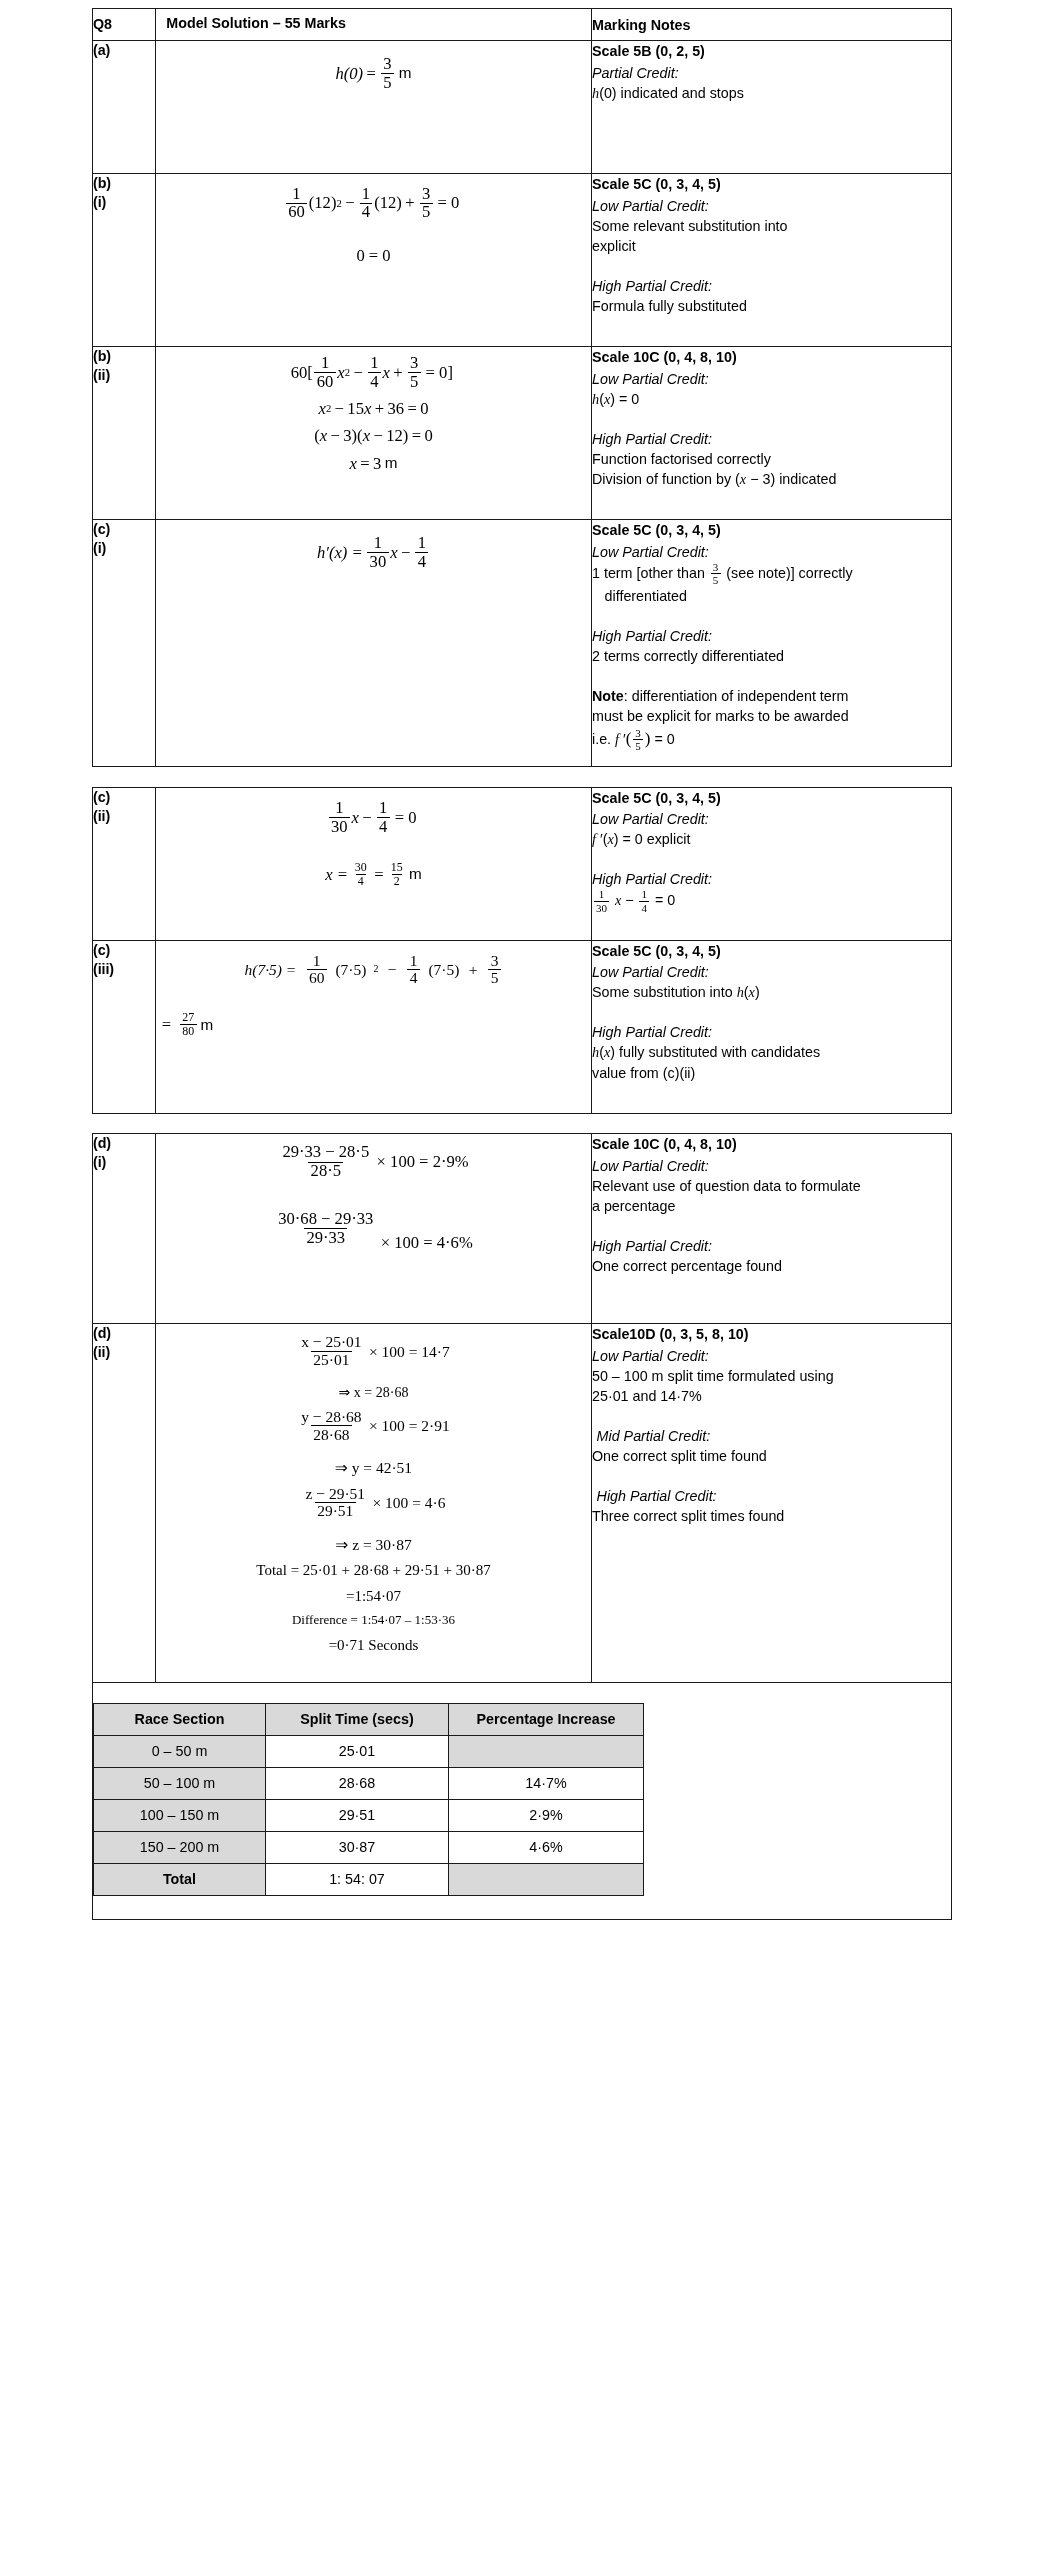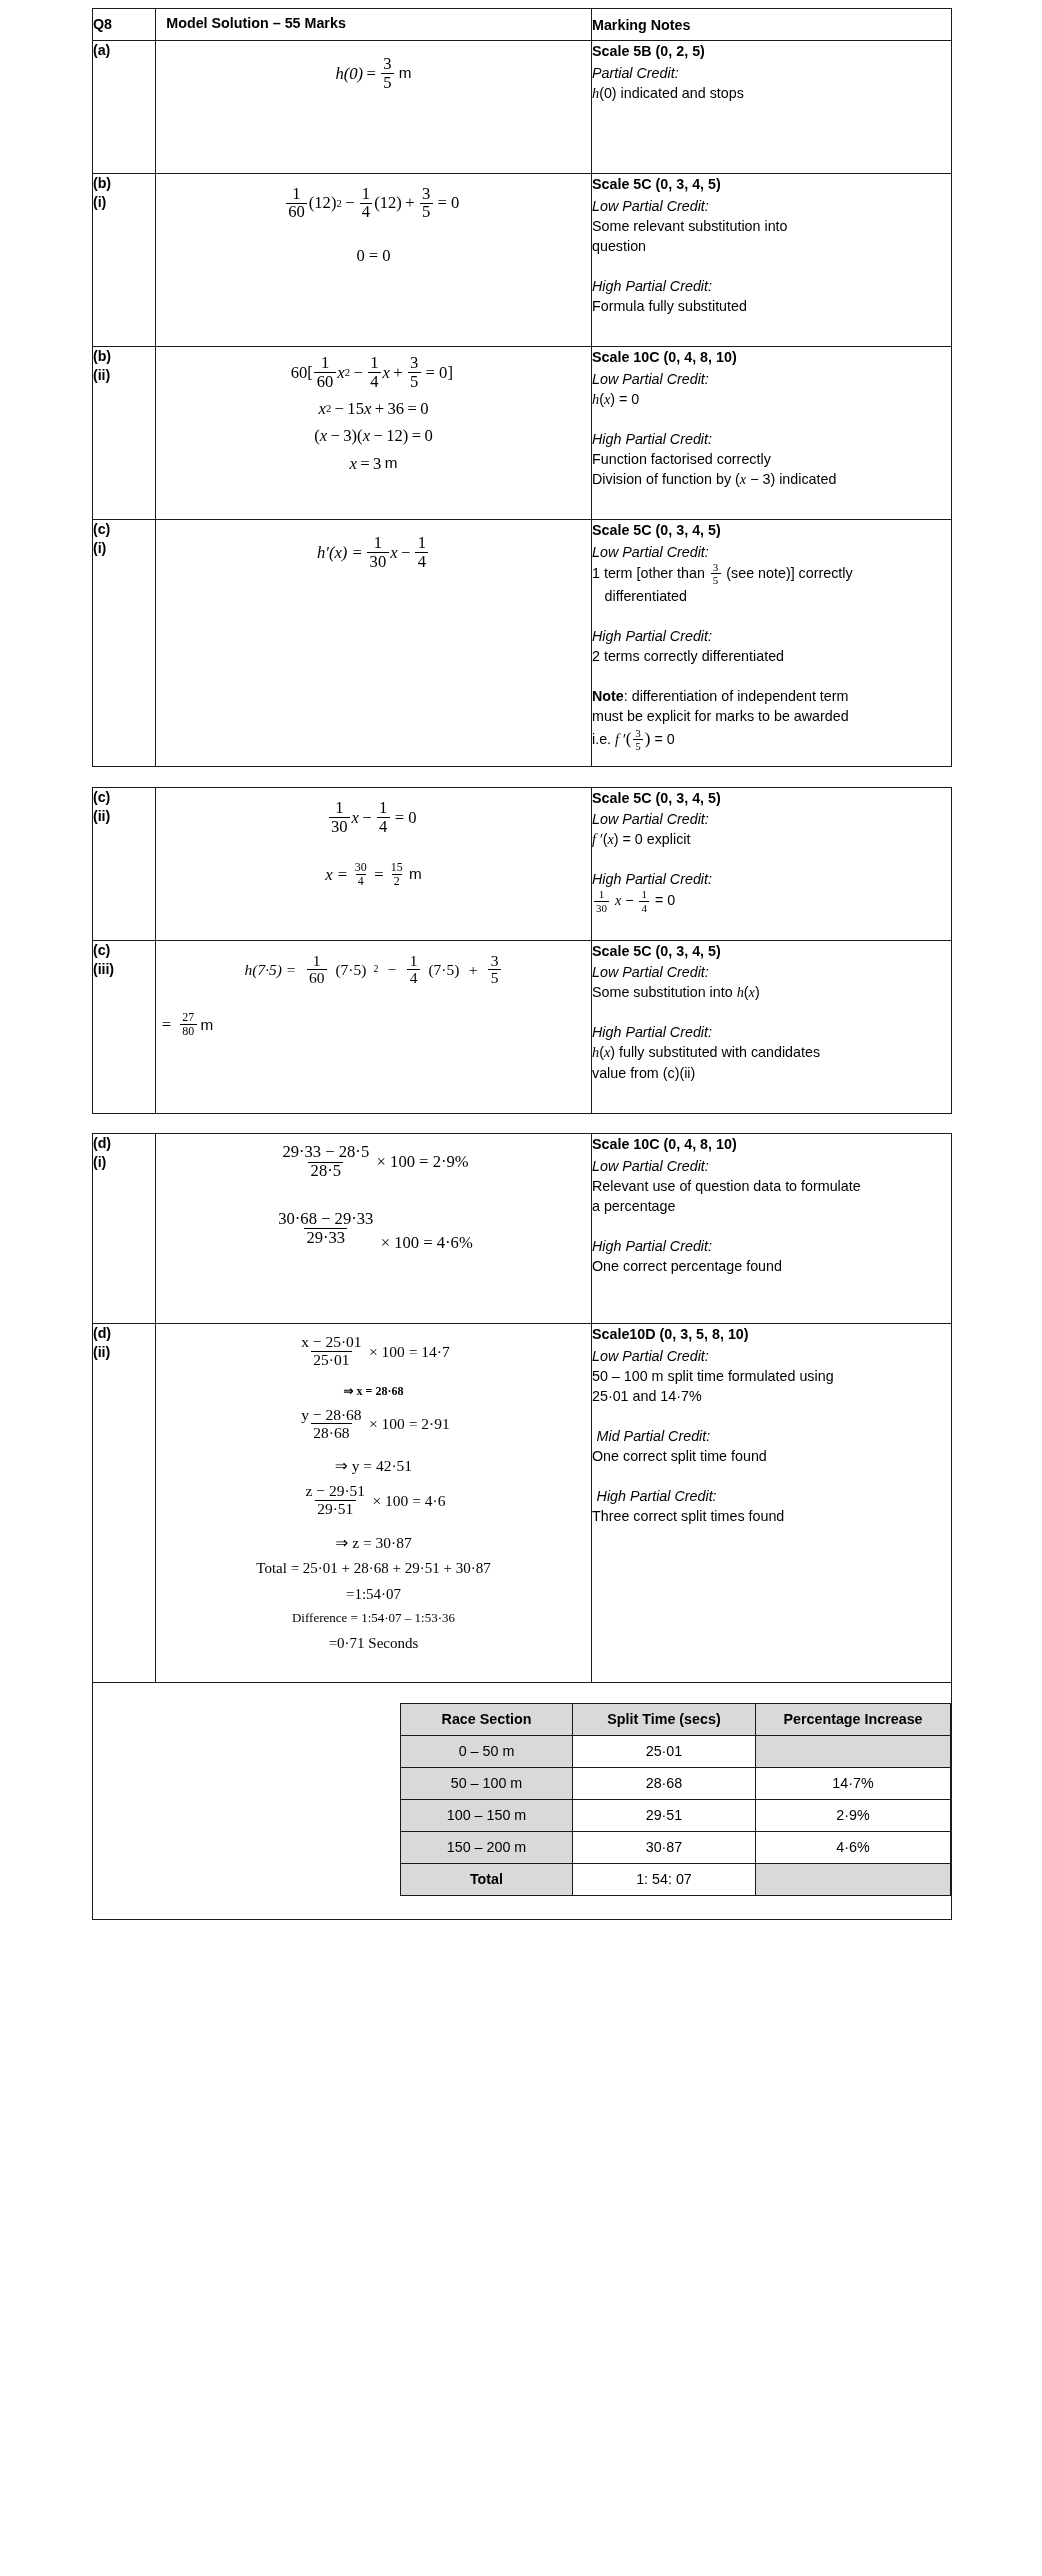--- a/index.html
+++ b/index.html
@@ -125,21 +125,21 @@
     font-size: 0.64em;
   }
   .upright { font-style: normal; font-family: "Liberation Sans", sans-serif; font-size: 0.92em;}
   .op { padding: 0 3.4px; }
   .opn { padding: 0 2.3px; }
 
   
   .race-wrap {
     padding: 19.5px 0 23px 0;
     display: flex;
-    justify-content: flex-end;
+    justify-content: flex-start;
   }
   .race-table {
     border-collapse: collapse;
     table-layout: fixed;
     width: 550px;
   }
   .race-table th, .race-table td {
     border: 0.9px solid #1a1a1a;
     text-align: center;
     font-size: 14.3px;
@@ -235,21 +235,21 @@
               </span>
           <span class="op">= 0</span>
         </div>
         <div class="eq-gap-lg"></div>
         <div class="math mrow center">0 = 0</div>
       </td>
       <td class="cell-notes">
         <p class="scale">Scale 5C (0, 3, 4, 5)</p>
         <p class="credit">Low Partial Credit:</p>
         <p class="note-line">Some relevant substitution into</p>
-        <p class="note-line">question</p>
+        <p class="note-line">explicit</p>
         <p class="credit spaced">High Partial Credit:</p>
         <p class="note-line">Formula fully substituted</p>
       </td>
     </tr>
 
     <tr>
       <td class="cell-label tall-bii">
         <div>(b)</div>
         <div>(ii)</div>
       </td>
@@ -519,21 +519,21 @@
       </td>
       <td class="cell-sol">
         <div class="math mrow center" style="margin-top:10.3px;font-size:15.5px;">
           <span class="frac">
                 <span class="num">x − 25·01</span>
                 <span class="den">25·01</span>
               </span>
           <span style="padding-left:3.4px;">× 100 = 14·7</span>
         </div>
         <div class="eq-gap"></div>
-        <div class="math mrow center" style="font-size:12px;font-weight:bold;">⇒  x = 28·68</div>
+        <div class="math mrow center" style="font-size:14px;">⇒  x = 28·68</div>
         <div class="eq-gap-sm"></div>
         <div class="math mrow center" style="font-size:15.5px;">
           <span class="frac">
                 <span class="num">y − 28·68</span>
                 <span class="den">28·68</span>
               </span>
           <span style="padding-left:3.4px;">× 100 = 2·91</span>
         </div>
         <div class="eq-gap"></div>
         <div class="math mrow center" style="font-size:15.5px;">⇒  y = 42·51</div>

